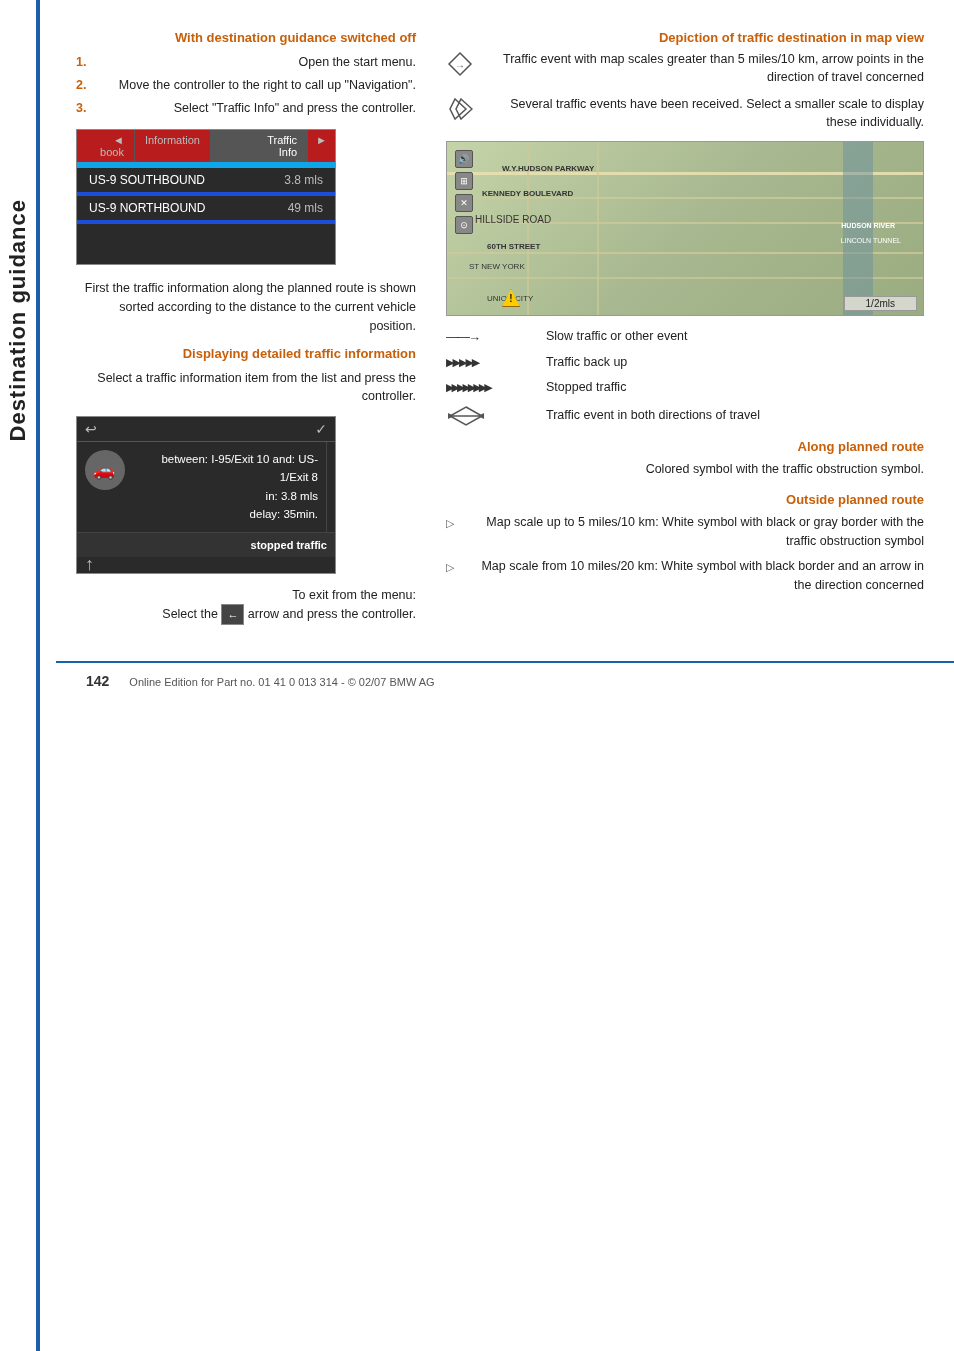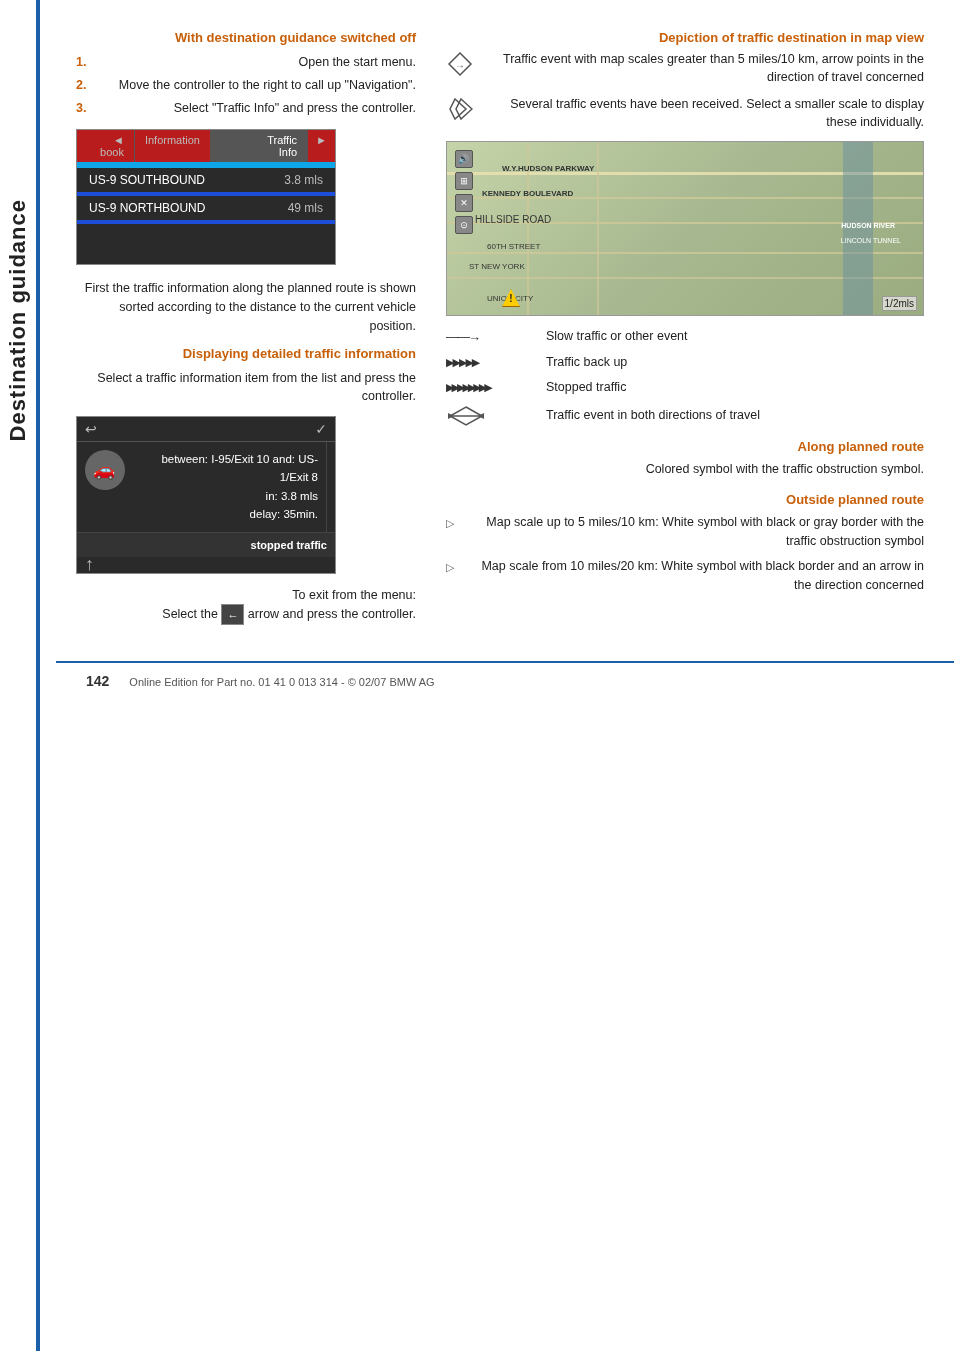--- a/index.html
+++ b/index.html
@@ -435,36 +435,36 @@
         <div style="position:absolute;top:80px;left:0;right:0;height:2px;background:#d0c898;opacity:0.8;"></div>
         <div style="position:absolute;top:110px;left:0;right:0;height:2px;background:#d0c898;opacity:0.8;"></div>
         <div style="position:absolute;top:135px;left:0;right:0;height:2px;background:#d0c898;opacity:0.7;"></div>
         <div style="position:absolute;left:80px;top:0;bottom:0;width:2px;background:#d0c898;opacity:0.7;"></div>
         <div style="position:absolute;left:150px;top:0;bottom:0;width:2px;background:#d0c898;opacity:0.7;"></div>
         <div style="position:absolute;right:50px;top:0;bottom:0;width:30px;background:#6a8fa0;opacity:0.5;"></div>
 
         <div style="position:absolute;top:22px;left:55px;font-size:8px;font-weight:bold;color:#333;white-space:nowrap;">W.Y.HUDSON PARKWAY</div>
         <div style="position:absolute;top:47px;left:35px;font-size:8px;font-weight:bold;color:#333;">KENNEDY BOULEVARD</div>
         <div style="position:absolute;top:72px;left:28px;font-size:10px;color:#333;">HILLSIDE ROAD</div>
-        <div style="position:absolute;top:100px;left:40px;font-size:8px;color:#333;">60TH STREET</div>
+        <div style="position:absolute;top:100px;left:40px;font-size:8px;color:#333;font-weight:bold;">60TH STREET</div>
         <div style="position:absolute;top:120px;left:22px;font-size:8px;color:#333;">ST NEW YORK</div>
         <div style="position:absolute;top:152px;left:40px;font-size:8px;color:#333;">UNION CITY</div>
         <div style="position:absolute;top:80px;right:28px;font-size:7px;color:#fff;font-weight:bold;">HUDSON RIVER</div>
         <div style="position:absolute;top:95px;right:22px;font-size:7px;color:#fff;">LINCOLN TUNNEL</div>
 
         <div style="position:absolute;left:8px;top:8px;display:flex;flex-direction:column;gap:4px;">
           <div style="width:18px;height:18px;background:#888;border:1px solid #555;border-radius:2px;display:flex;align-items:center;justify-content:center;font-size:9px;color:#fff;">🔊</div>
           <div style="width:18px;height:18px;background:#888;border:1px solid #555;border-radius:2px;display:flex;align-items:center;justify-content:center;font-size:9px;color:#fff;">⊞</div>
           <div style="width:18px;height:18px;background:#888;border:1px solid #555;border-radius:2px;display:flex;align-items:center;justify-content:center;font-size:9px;color:#fff;">✕</div>
           <div style="width:18px;height:18px;background:#888;border:1px solid #555;border-radius:2px;display:flex;align-items:center;justify-content:center;font-size:9px;color:#fff;">⊙</div>
         </div>
 
         <div style="position:absolute;bottom:8px;left:55px;background:#ffcc00;border:1px solid #996600;width:18px;height:18px;display:flex;align-items:center;justify-content:center;font-size:10px;font-weight:bold;clip-path:polygon(50% 0%,100% 100%,0% 100%);">!</div>
 
-        <div style="position:absolute;bottom:4px;right:6px;font-size:10px;background:rgba(220,220,210,0.9);padding:1px 2px;border:1px solid #999;">1/2mls</div>
+        <div style="position:absolute;bottom:4px;right:6px;font-size:10px;background:rgba(220,220,210,0.9);padding:1px 21px;border:1px solid #999;">1/2mls</div>
       </div>
     </div>
 
 
     <div class="traffic-symbols">
 
       <div class="traffic-symbol-row">
         <div style="display:flex;align-items:center;min-width:90px;">
           <span style="font-size:13px;letter-spacing:-2px;color:#333;">——→</span>
         </div>

